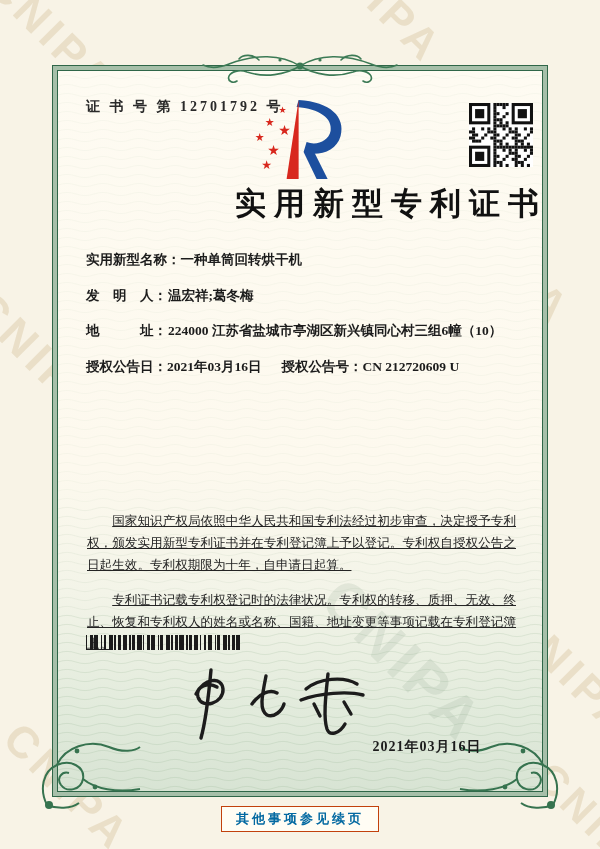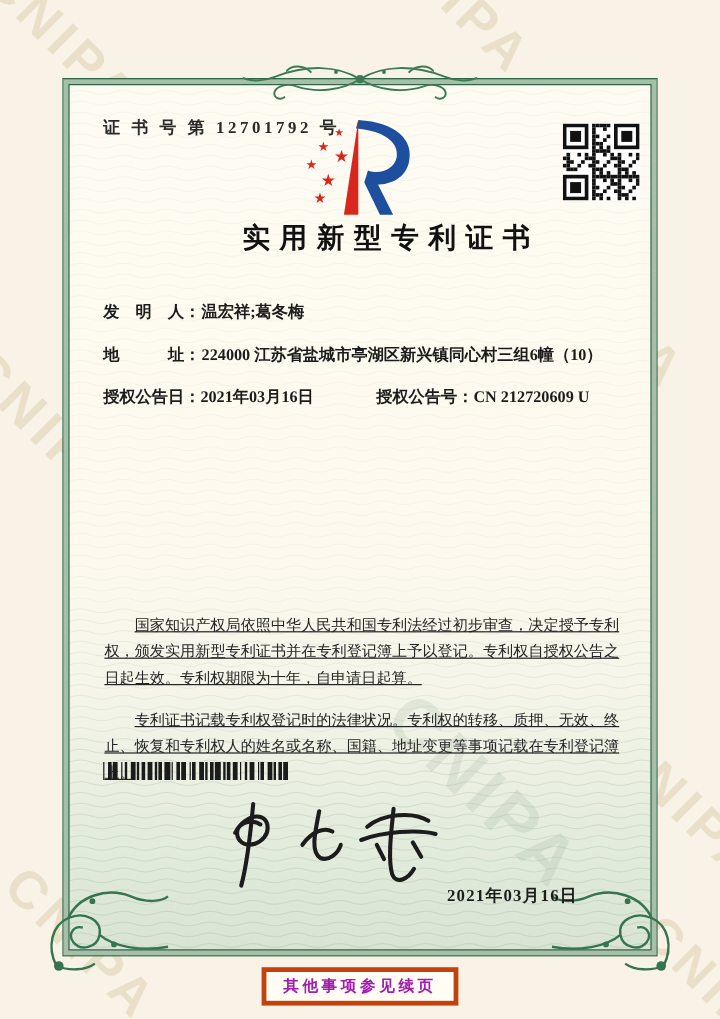--- a/index.html
+++ b/index.html
@@ -13,47 +13,47 @@
   
   .frame{position:absolute;left:52px;top:65px;width:494px;height:730px;
          border:1px solid #2f6648;
          box-shadow:inset 0 0 0 4px #a6bfa9, inset 0 0 0 5px #2f6648;
          background:linear-gradient(180deg,#fefbf2 0%,#fdf9ee 55%,#f3f4e8 72%,#e2ebdc 88%,#d7e3d3 100%);}
   .waves{position:absolute;left:5px;top:5px;width:484px;height:720px;pointer-events:none;}
   .cert-no{position:absolute;left:33px;top:32px;font-size:14px;font-weight:600;
            letter-spacing:3px;color:#2a2a2a;font-family:Liberation Serif, serif;}
   .logo{position:absolute;left:50%;top:29px;transform:translateX(-54%);width:110px;height:88px;}
   .qr{position:absolute;left:416px;top:37px;width:64px;height:64px;}
-  .title{position:absolute;left:0;top:117px;width:100%;text-align:center;
-         font-size:23px;font-weight:700;letter-spacing:8px;color:#111;padding-left:26px;}
+  .title{position:absolute;left:0;top:117px;width:100%;text-align:right;
+         font-size:31px;font-weight:700;letter-spacing:8px;color:#111;}
   .fields{position:absolute;left:33px;top:184px;width:448px;}
   .field-row{margin-bottom:16px;line-height:19.5px;font-size:13.5px;font-weight:600;
              color:#1c1c1c;white-space:nowrap;}
   .flabel{display:inline-block;min-width:82px;}
   .grant-row{white-space:nowrap;}
-  .grant-pair2{margin-left:52px;}
+  .grant-pair2{margin-left:20px;}
   .paras{position:absolute;left:21px;top:432px;width:455px;font-size:12.6px;
          line-height:1.74;text-align:justify;color:#242424;font-weight:500;}
   .paras p{margin:13px;text-indent:2em;text-decoration:underline;}
   .barcode{position:absolute;left:33px;top:569px;width:158px;height:15px;
            display:flex;align-items:stretch;}
   .barcode div{background:#1b1b1b;}
   .signer{position:absolute;left:33px;top:622px;font-size:14.5px;font-weight:600;
           letter-spacing:2px;line-height:24px;color:#1a1a1a;}
   .sig{position:absolute;left:103px;top:596px;width:238px;height:88px;}
   .issue-date{position:absolute;left:285px;top:672px;width:178px;text-align:center;
               font-size:14px;font-weight:600;letter-spacing:1px;color:#1c1c1c;}
   .page-info{position:absolute;left:0;top:711px;width:100%;text-align:center;
              font-size:12px;letter-spacing:2px;color:#333;}
   .orn-top{position:absolute;left:50%;top:-16px;transform:translateX(-50%);}
   .orn-bl{position:absolute;left:-16px;bottom:-15px;}
   .orn-br{position:absolute;right:-16px;bottom:-15px;transform:scaleX(-1);}
   .cont-box{position:absolute;left:50%;top:806px;transform:translateX(-50%);
-            border:4px solid #c2410c;background:#fffdf4;padding:3px 14px;
-            font-size:13px;font-weight:600;letter-spacing:3px;color:#a21caf;white-space:nowrap;}
+            border:1px solid #c2410c;background:#fffdf4;padding:3px 14px;
+            font-size:13px;font-weight:600;letter-spacing:3px;color:#0369a1;white-space:nowrap;}
 </style>
 </head>
 <body>
 
 <div class="page">
 
   <div class="wm" style="left:-28px;top:8px;font-size:44px;">CNIPA</div>
   <div class="wm" style="left:300px;top:-26px;font-size:44px;">CNIPA</div>
   <div class="wm" style="left:-44px;top:330px;font-size:46px;">CNIPA</div>
   <div class="wm" style="left:428px;top:236px;font-size:44px;">CNIPA</div>
@@ -333,20 +333,23 @@
         <rect x="20" y="9" width="1" height="1" fill="#111"></rect>
         <rect x="20" y="14" width="1" height="1" fill="#111"></rect>
         <rect x="20" y="15" width="1" height="1" fill="#111"></rect>
         <rect x="20" y="16" width="1" height="1" fill="#111"></rect>
       </svg>
 
     <div class="title">实用新型专利证书</div>
 
     <div class="fields">
       <div class="field-row">
+        <span class="flabel">实用新型名称：</span><span class="fvalue">一种单筒回转烘干机</span>
+      </div>
+      <div class="field-row">
         <span class="flabel">发　明　人：</span><span class="fvalue">温宏祥;葛冬梅</span>
       </div>
       <div class="field-row">
         <span class="flabel">地　　　址：</span><span class="fvalue">224000 江苏省盐城市亭湖区新兴镇同心村三组6幢（10）</span>
       </div>
       <div class="field-row grant-row">
         <span>授权公告日：</span><span>2021年03月16日</span><span class="grant-pair2">授权公告号：</span><span>CN 212720609 U</span>
       </div>
     </div>
 

